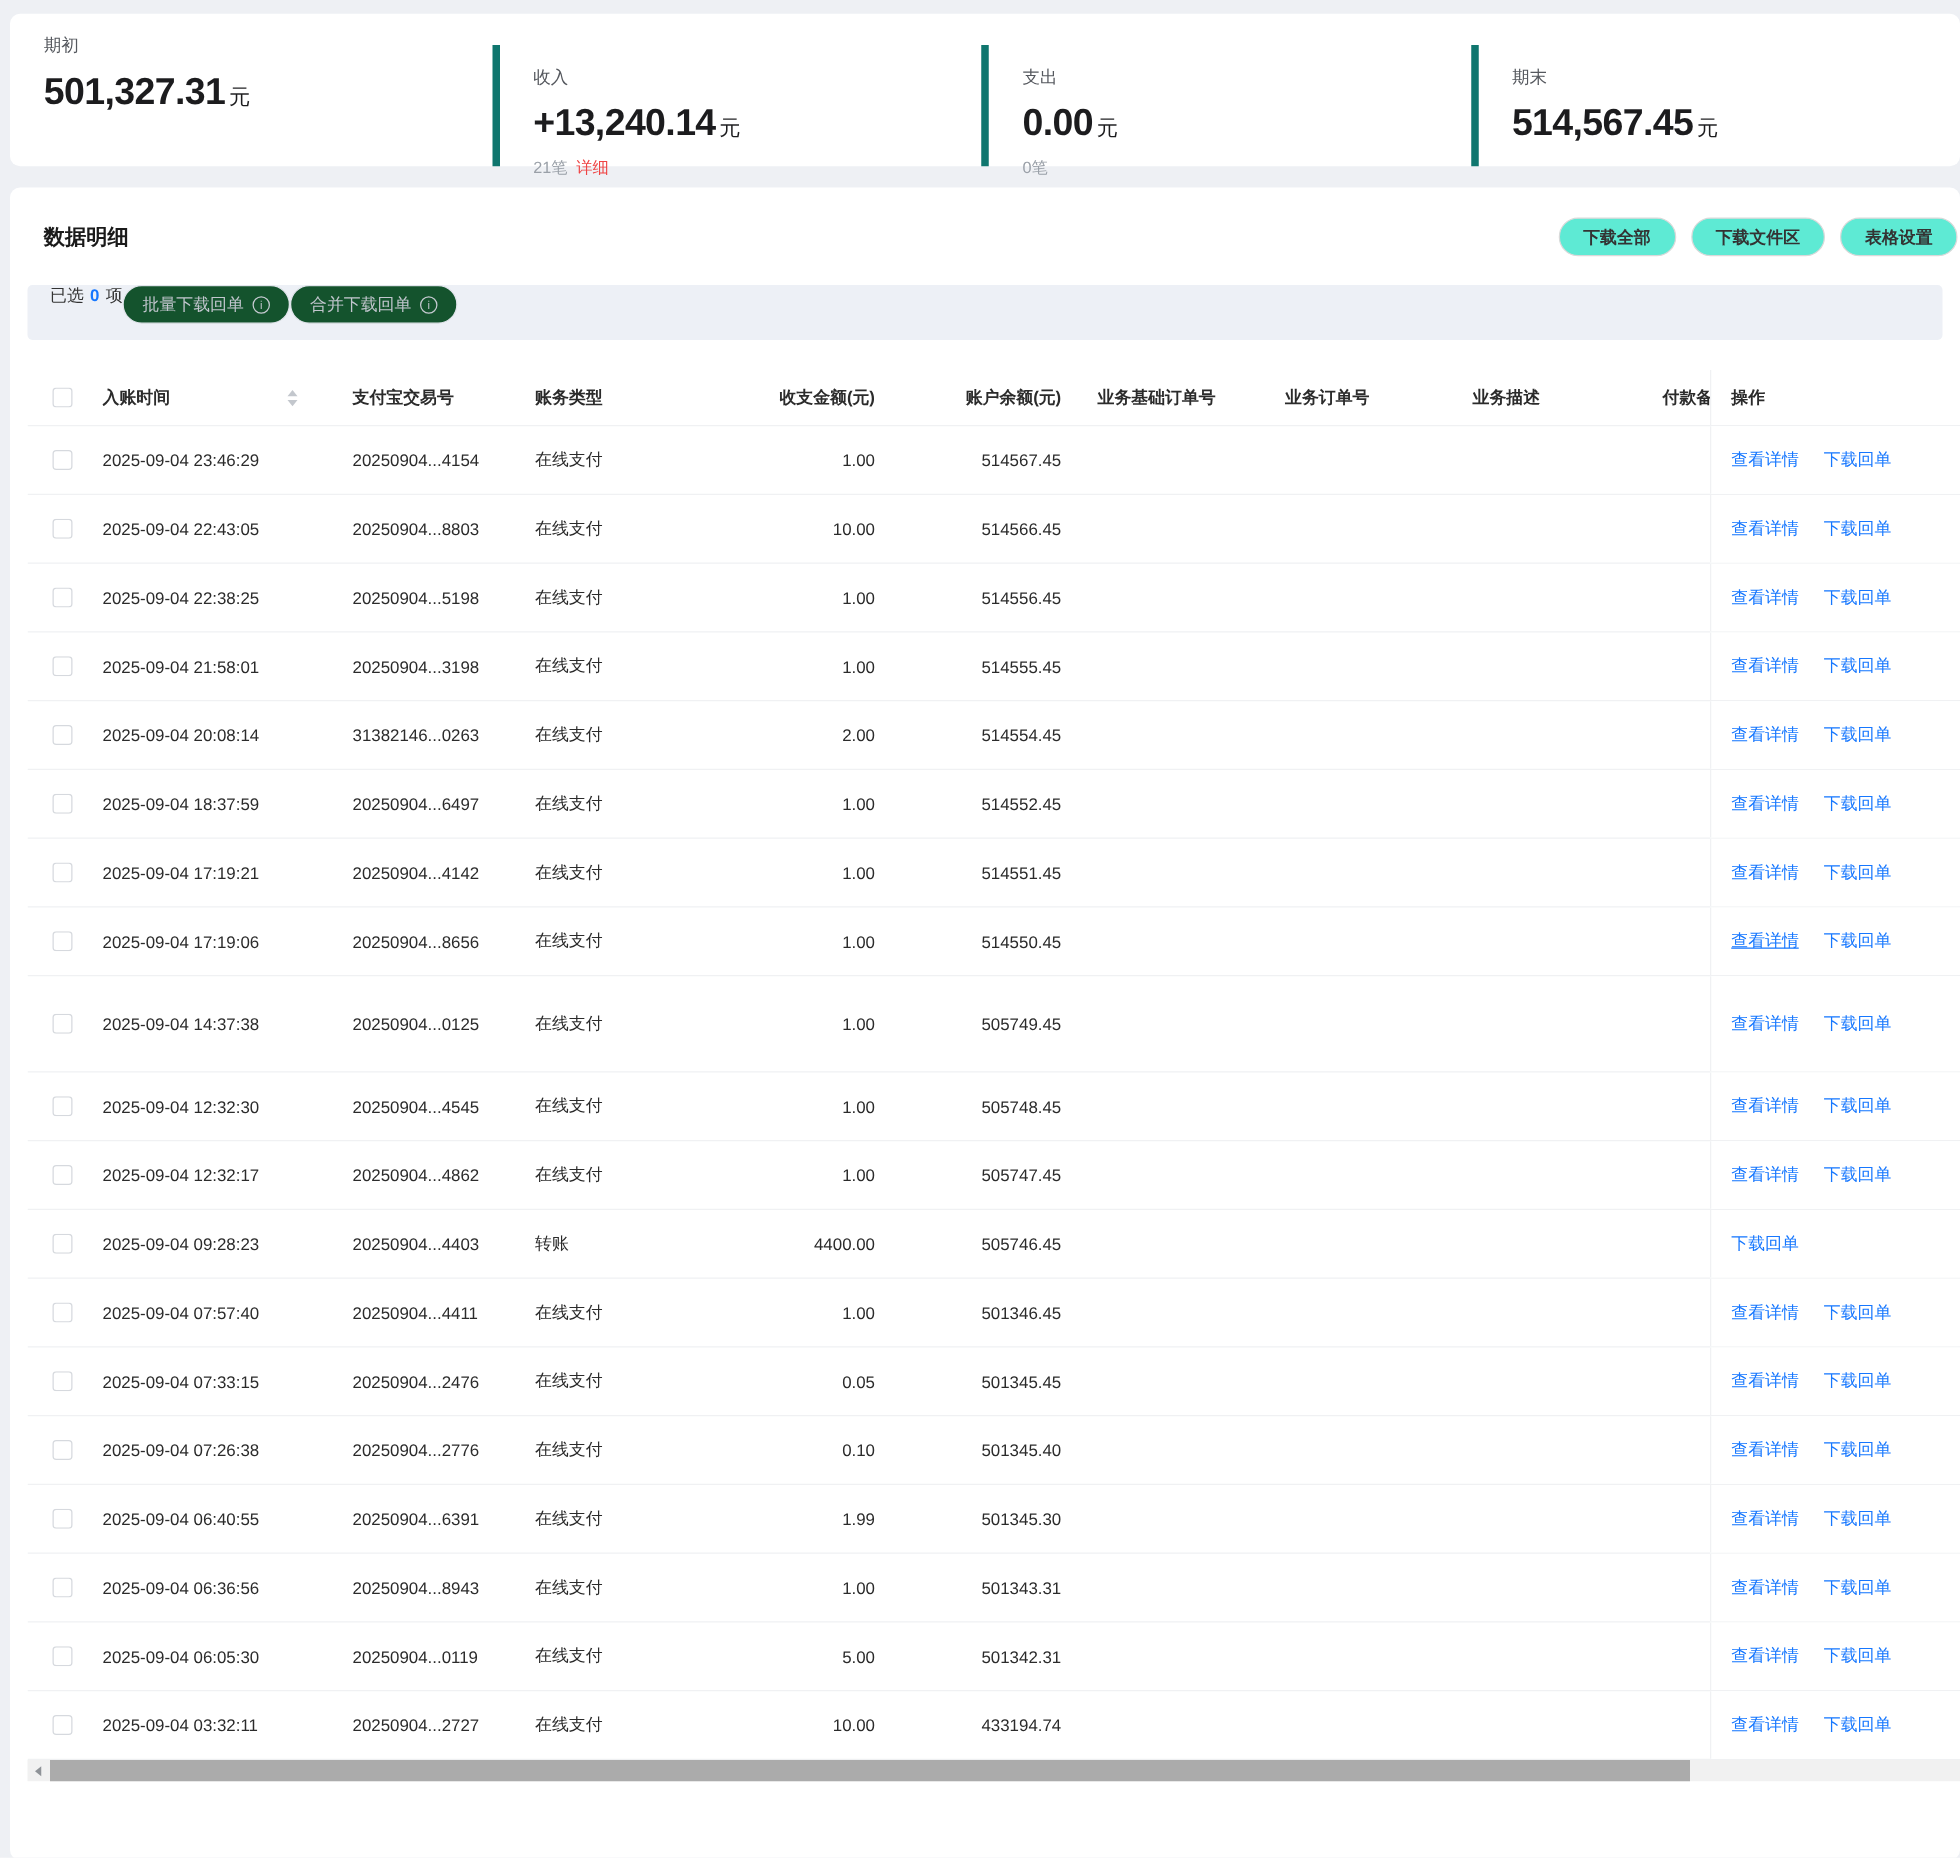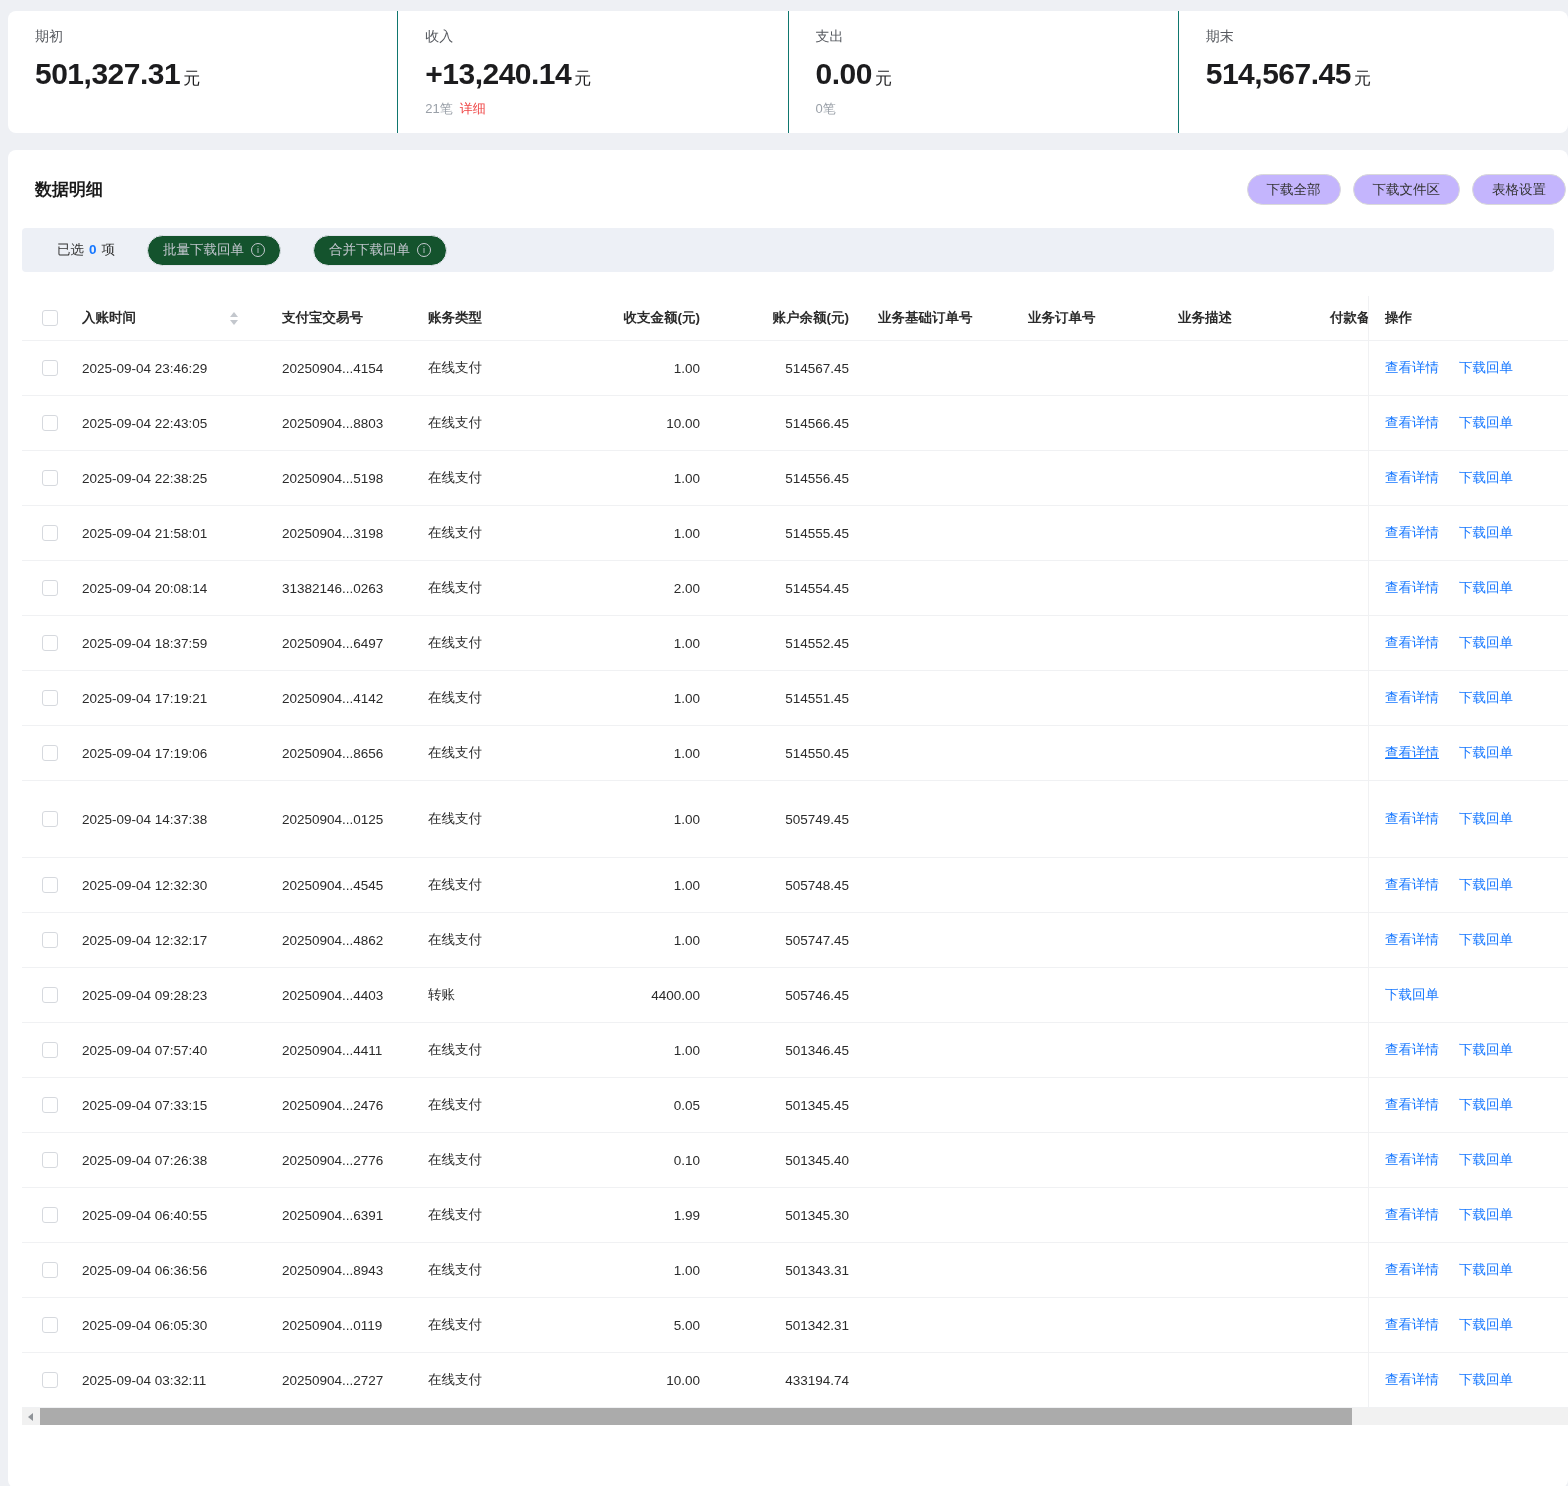--- a/index.html
+++ b/index.html
@@ -9,43 +9,43 @@
     background: #eef0f4;
     font-family: "Liberation Sans", "DejaVu Sans", sans-serif;
     color: #262626;
   }
   
   .summary-card {
     margin: 11px 0 0 8px; width: 1560px; height: 122px;
     background: #fff; border-radius: 8px; display: flex;
   }
   .sum-col { flex: 1; padding: 17px 0 0 27px; }
-  .sum-col + .sum-col { border-left: 1px solid #0f766e; }
+  .sum-col + .sum-col { border-left: 6px solid #0f766e; margin-top: 25px; }
   .sum-label { font-size: 14px; color: #55585e; margin-bottom: 11px; }
   .sum-value { font-size: 30px; font-weight: 600; color: #1c1c1e; letter-spacing: -0.5px; }
   .sum-unit { font-size: 17px; font-weight: 400; margin-left: 3px; }
   .sum-sub { margin-top: 9px; font-size: 13px; color: #9aa0a8; }
   .sum-sub .link { color: #ef4444; margin-left: 7px; cursor: pointer; }
   
   .panel {
     margin: 17px 0 0 8px; width: 1560px; min-height: 1338px;
     background: #fff; border-radius: 8px; padding-top: 24px;
   }
   .panel-head { display: flex; align-items: center; justify-content: space-between; padding: 0 2px 0 27px; }
   .panel-title { font-size: 17px; font-weight: 700; color: #1a1a1a; }
   .toolbar { display: flex; gap: 12px; }
   .pill-btn {
     height: 31px; padding: 0 19px; border: 1px solid #d9d9d9; border-radius: 16px;
-    background: #c4b5fd; font-size: 13.5px; color: #333; display: flex; align-items: center;
-    cursor: pointer; white-space: nowrap;
+    background: #5eead4; font-size: 13.5px; color: #333; display: flex; align-items: center;
+    cursor: pointer; white-space: nowrap; font-weight: bold;
   }
   
   .select-bar {
     margin: 23px 14px 0 14px; height: 44px; background: #edf0f6; border-radius: 4px;
-    display: flex; align-items: center; padding-left: 35px; gap: 32px;
+    display: flex; align-items: flex-start; padding-left: 18px; gap: 0;
   }
   .sel-text { font-size: 13.5px; color: #333; }
   .sel-count { color: #1677ff; font-weight: 700; margin: 0 5px; }
   .pill-disabled {
     height: 31px; padding: 0 15px; background: #14532d; border: 1px solid #e2e5ec;
     border-radius: 16px; color: #c2c6ce; font-size: 13.5px; display: flex;
     align-items: center; gap: 7px; cursor: not-allowed; white-space: nowrap;
   }
   .info-icon {
     width: 14px; height: 14px; border: 1px solid #c6cad1; border-radius: 50%;

